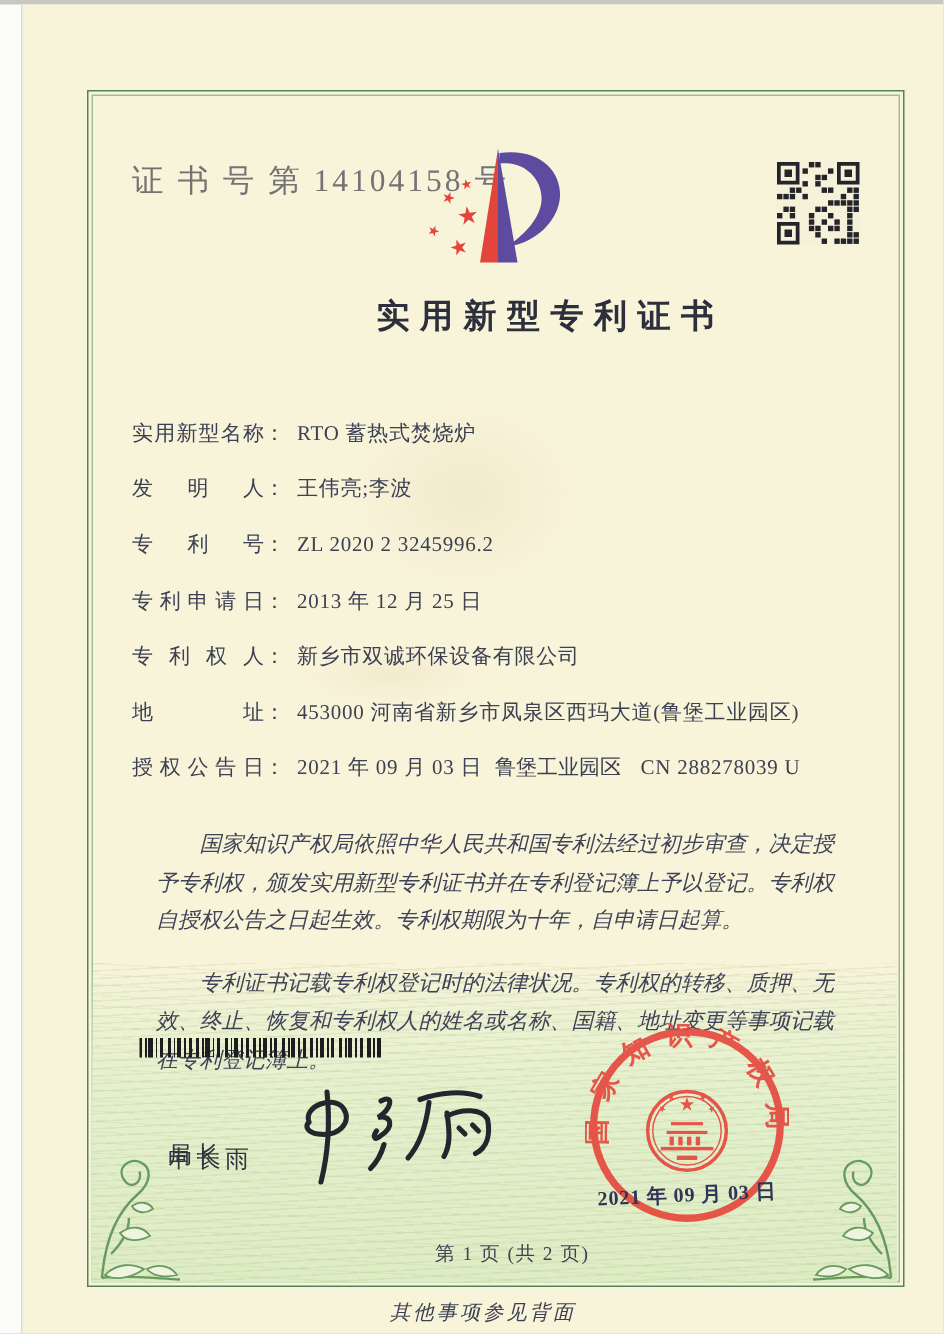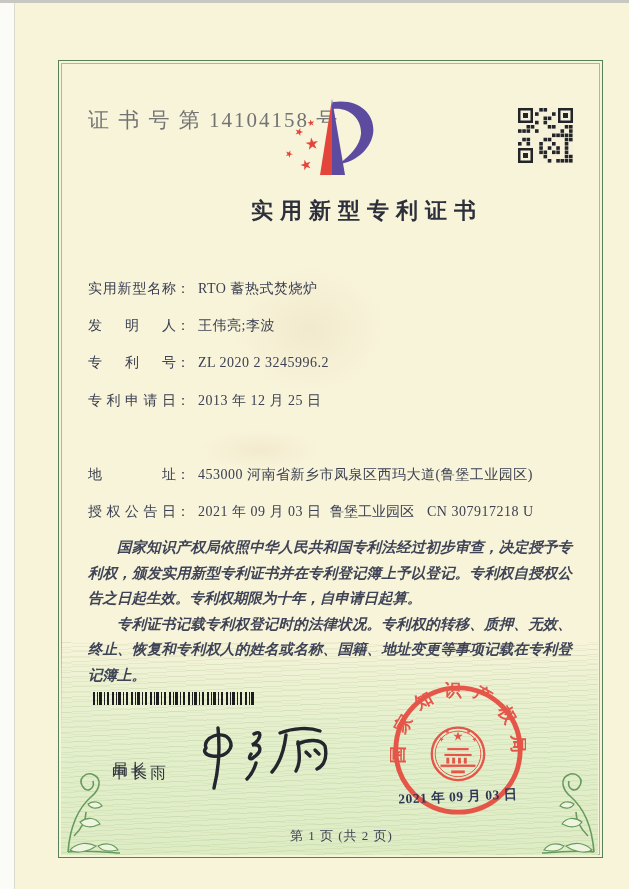--- a/index.html
+++ b/index.html
@@ -32,21 +32,21 @@
   .field{position:absolute;left:88px;font-size:14px;color:#3c4052;white-space:nowrap;}
   .flabel{display:inline-block;width:88px;text-align:justify;text-align-last:justify;
           vertical-align:bottom;}
   .colon{margin-right:8px;}
   .fvalue{letter-spacing:0.5px;}
   .field2{position:absolute;left:330px;font-size:14px;white-space:nowrap;}
   .flabel2{display:inline-block;width:75px;text-align:justify;text-align-last:justify;vertical-align:bottom;}
 
   .legal{position:absolute;left:88px;top:535px;width:484px;font-size:14.5px;line-height:25.5px;
          text-align:justify;color:#3f4356;font-style:italic;}
-  .legal p{margin:0;text-indent:2em;font-weight:bold;}
+  .legal p{margin:16px;text-indent:2em;}
 
   .barcode{position:absolute;left:93px;top:692px;width:161px;height:13px;
     background:repeating-linear-gradient(90deg,#1d1d1f 0 2px,rgba(0,0,0,0) 2px 4px,#1d1d1f 4px 5px,
       rgba(0,0,0,0) 5px 6px,#1d1d1f 6px 9px,rgba(0,0,0,0) 9px 11px,#1d1d1f 11px 12px,
       rgba(0,0,0,0) 12px 14px,#1d1d1f 14px 16px,rgba(0,0,0,0) 16px 19px);}
 
   .signer{position:absolute;left:112px;font-size:16px;letter-spacing:3px;color:#30343f;
           font-family:"Liberation Sans","DejaVu Sans",sans-serif;}
   .signer-title{top:736px;margin-top:24px;}
   .signer-name{top:763px;}
@@ -207,28 +207,31 @@
   </div>
   <div class="field" style="top:317px">
     <span class="flabel">发明人</span><span class="colon">：</span><span class="fvalue">王伟亮;李波</span>
   </div>
   <div class="field" style="top:354px">
     <span class="flabel">专利号</span><span class="colon">：</span><span class="fvalue">ZL 2020 2 3245996.2</span>
   </div>
   <div class="field" style="top:392px">
     <span class="flabel">专利申请日</span><span class="colon">：</span><span class="fvalue">2013 年 12 月 25 日</span>
   </div>
+  <div class="field" style="top:429px">
+    <span class="flabel">专利权人</span><span class="colon">：</span><span class="fvalue">新乡市双诚环保设备有限公司</span>
+  </div>
   <div class="field" style="top:466px">
     <span class="flabel">地址</span><span class="colon">：</span><span class="fvalue">453000 河南省新乡市凤泉区西玛大道(鲁堡工业园区)</span>
   </div>
   <div class="field" style="top:503px">
     <span class="flabel">授权公告日</span><span class="colon">：</span><span class="fvalue">2021 年 09 月 03 日</span>
   </div>
   <div class="field2" style="top:503px">
-    <span class="flabel2">鲁堡工业园区</span><span class="colon">：</span><span class="fvalue">CN 307917218 U</span>
+    <span class="flabel2">鲁堡工业园区</span><span class="colon">：</span><span class="fvalue">CN 288278039 U</span>
   </div>
 
   <div class="legal">
     <p>国家知识产权局依照中华人民共和国专利法经过初步审查，决定授予专利权，颁发实用新型专利证书并在专利登记簿上予以登记。专利权自授权公告之日起生效。专利权期限为十年，自申请日起算。</p>
     <p>专利证书记载专利权登记时的法律状况。专利权的转移、质押、无效、终止、恢复和专利权人的姓名或名称、国籍、地址变更等事项记载在专利登记簿上。</p>
   </div>
 
   <div class="barcode"></div>
 
   <div class="signer signer-title">局长</div>
@@ -274,13 +277,14 @@
         <rect x="76" y="78" width="3" height="6" stroke="none"></rect>
         <rect x="52" y="85" width="36" height="2.4" stroke="none"></rect>
         <rect x="63" y="91" width="14" height="3" stroke="none"></rect>
       </g>
     </g>
   </svg>
 
   <div class="seal-date">2021 年 09 月 03 日</div>
 
   <div class="page-footer">第 1 页 (共 2 页)</div>
+  <div class="back-note">其他事项参见背面</div>
 </div>
 
 </body></html>

